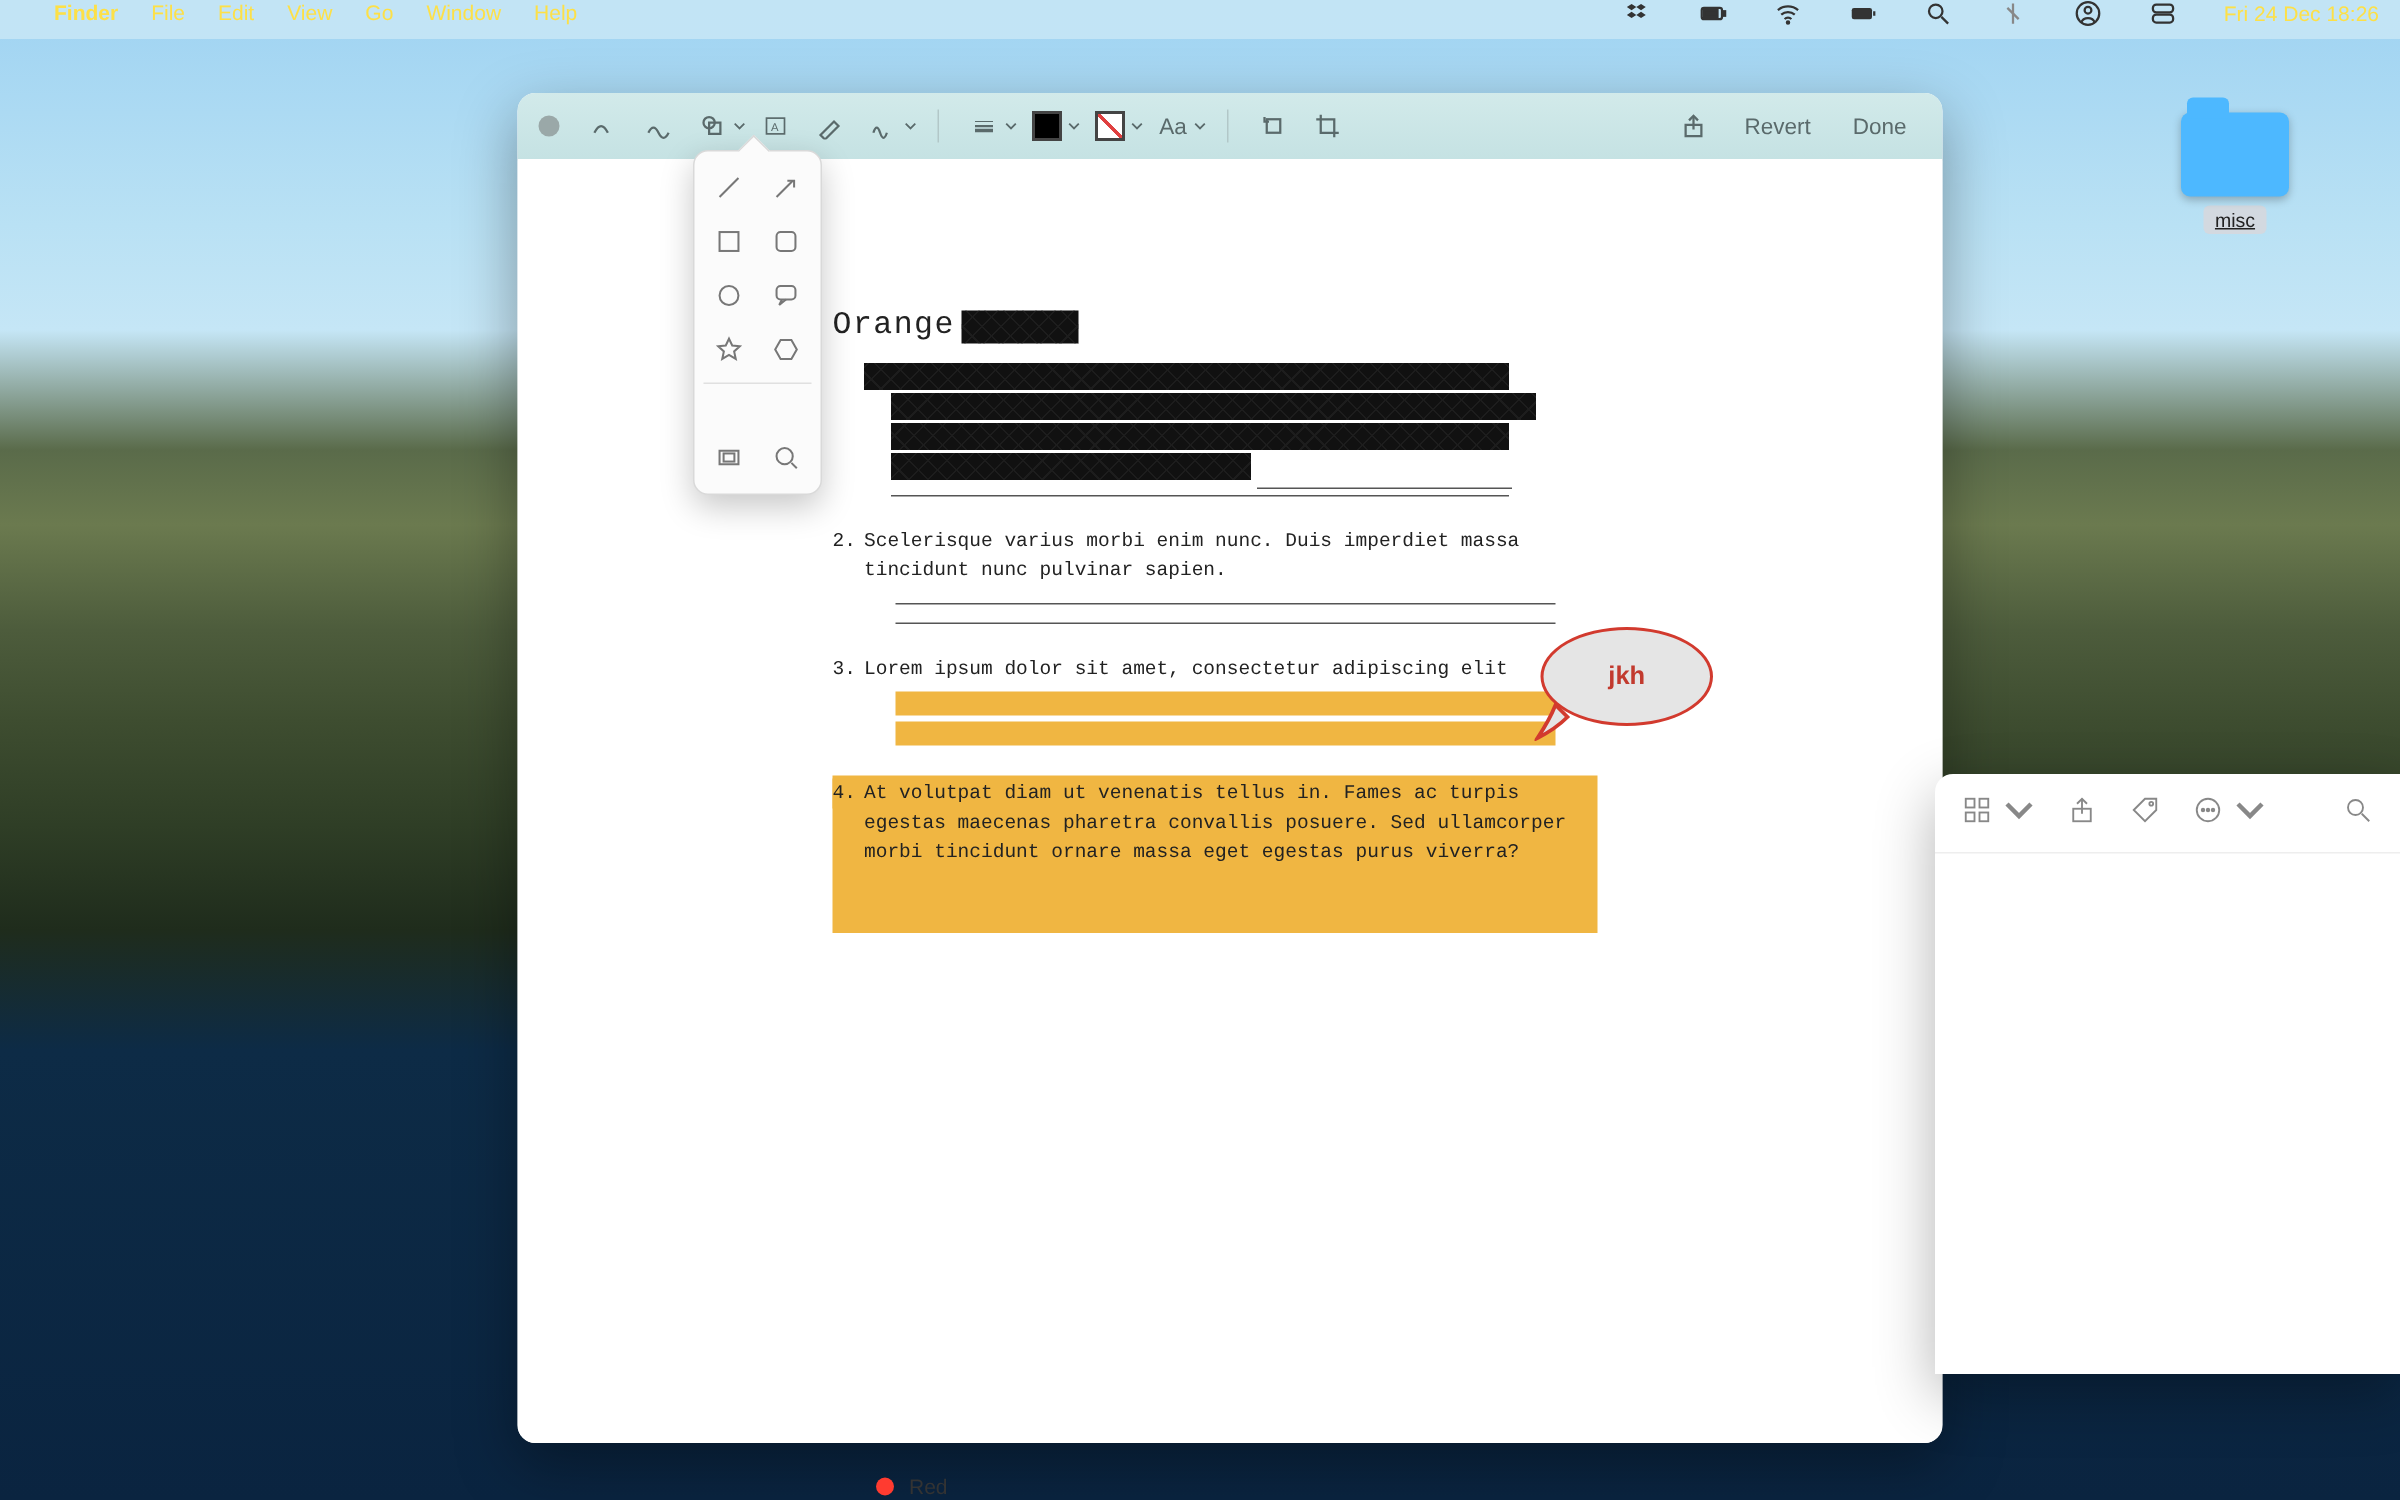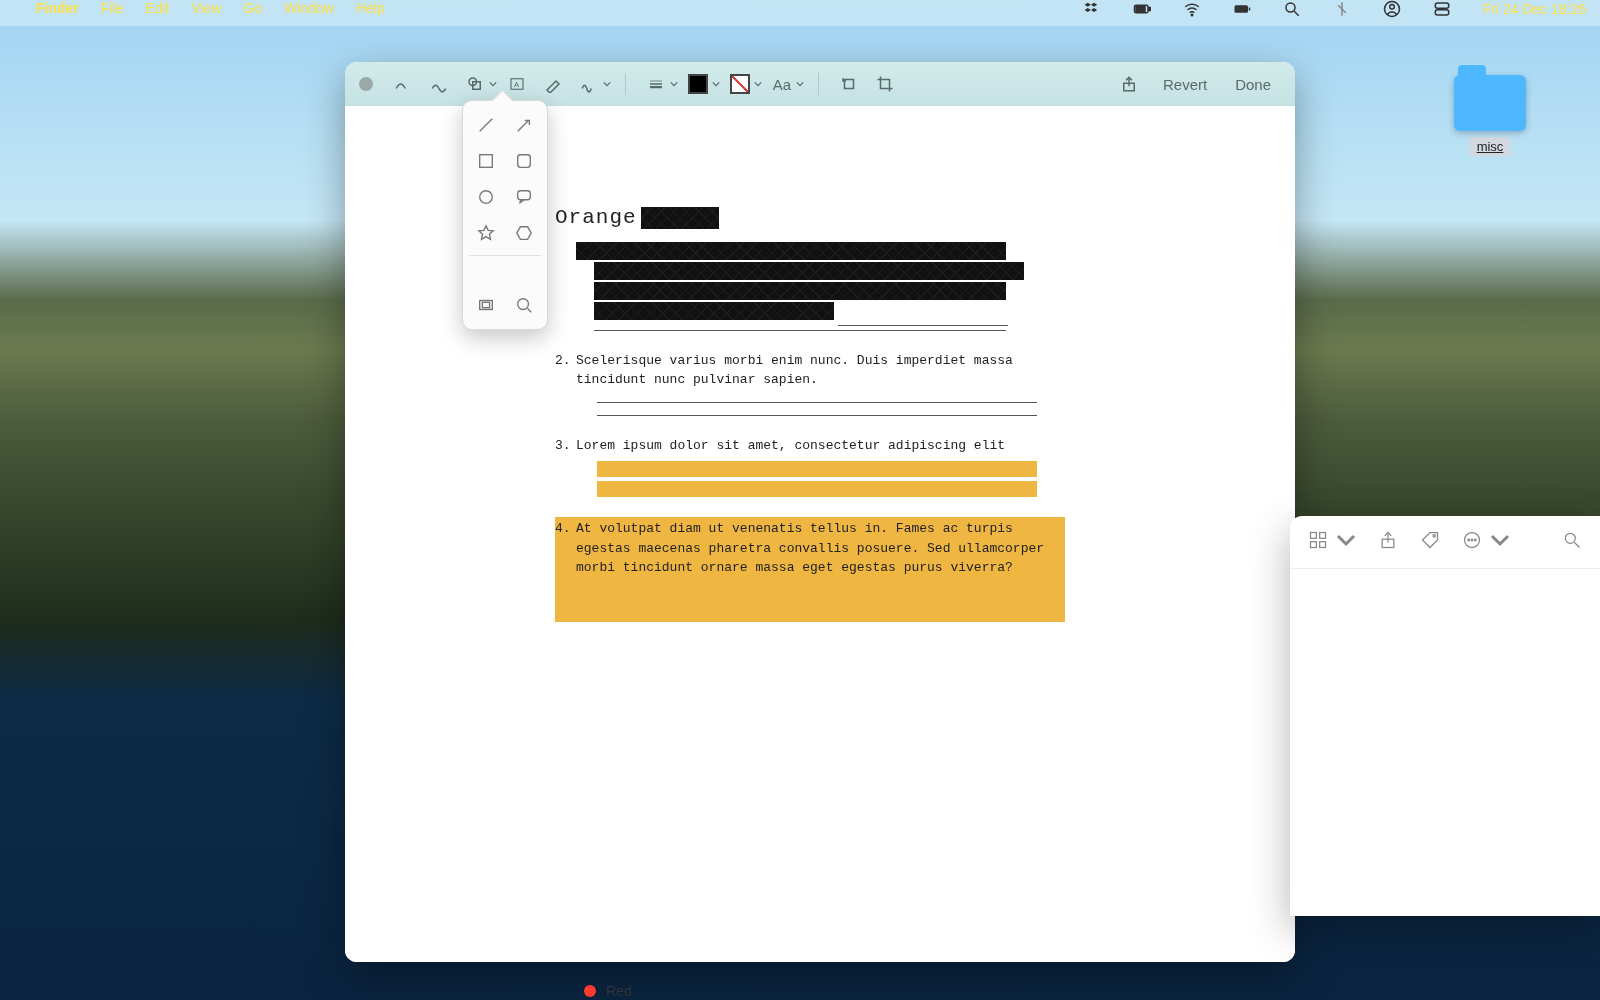--- a/index.html
+++ b/index.html
@@ -306,20 +306,30 @@
         <li class="hl4-wrapper" style="padding-top:2px;padding-bottom:2px;">
           <span class="num hl">4.</span>
           <span class="hl">At volutpat diam ut venenatis tellus in. Fames ac turpis egestas maecenas pharetra convallis posuere. Sed ullamcorper morbi tincidunt ornare massa eget egestas purus viverra?</span>
           <div class="hl-lines">
             <div class="hlline"></div>
             <div class="hlline"></div>
           </div>
         </li>
       </ol>
 
+      <div class="speech">
+        <div class="speech-body">
+          <span class="speech-text">jkh</span>
+        </div>
+        <div class="speech-tail">
+          <svg viewBox="0 0 28 28">
+              <path d="M14 4 C10 14,6 20,2 26 C10 22,16 18,22 12 Z" fill="#e5e5e5" stroke="#d23a2e" stroke-width="2.5"></path>
+            </svg>
+        </div>
+      </div>
 
     </div>
   </div>
 </div>
 
 <div class="shapes-popover">
   <div class="shape-cell">
       <svg viewBox="0 0 20 20">
         <line x1="3" y1="17" x2="17" y2="3"></line>
       </svg>

